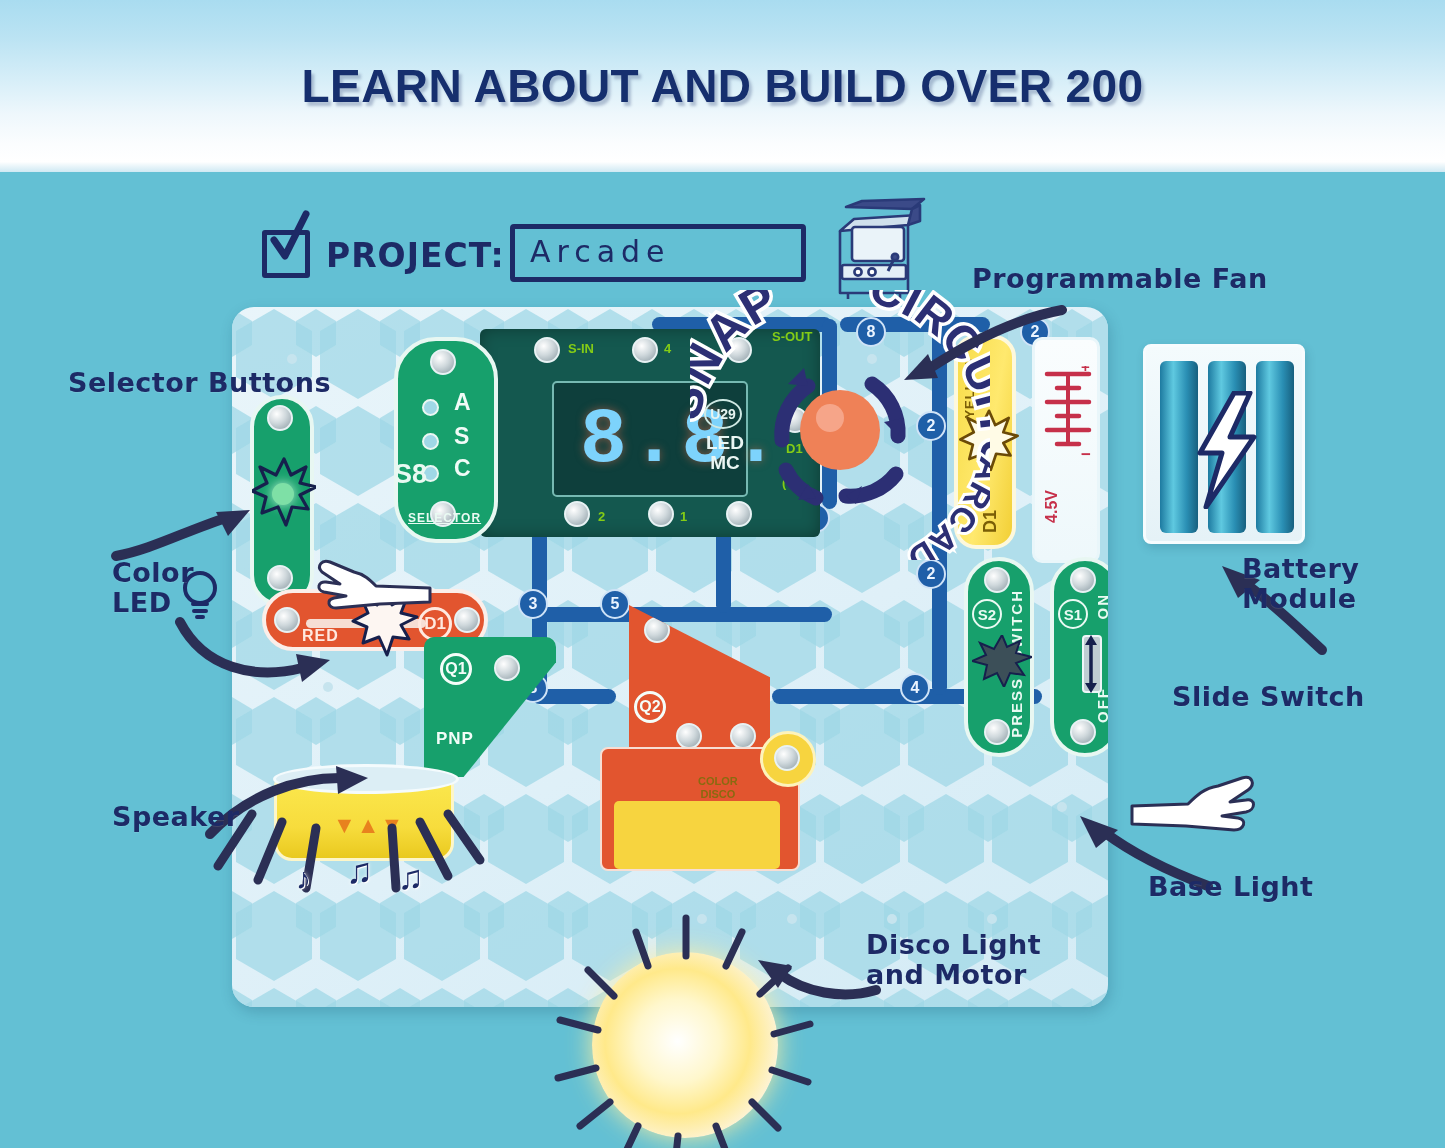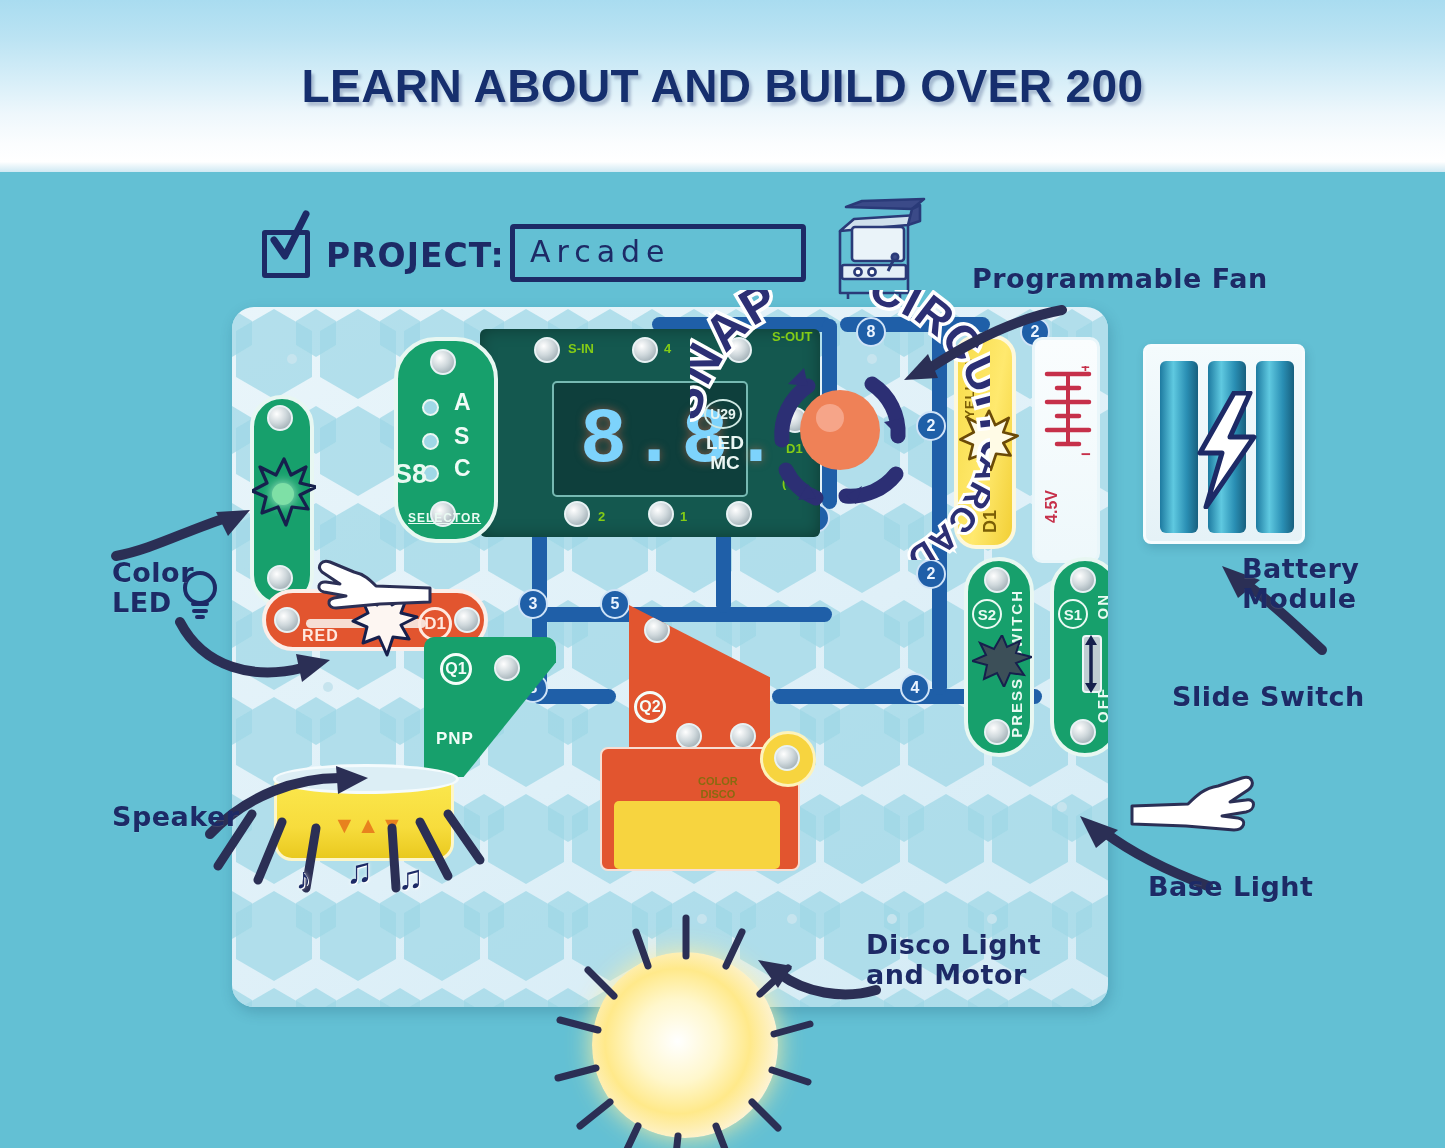--- a/index.html
+++ b/index.html
@@ -652,20 +652,21 @@
     <svg style="position:absolute;left:752px;top:770px;" width="130" height="70" viewBox="0 0 130 70">
       <path d="M124 48 C90 58 52 50 28 32" fill="none" stroke="#2b2f55" stroke-width="10" stroke-linecap="round"></path>
       <polygon points="6 18, 26 46, 40 24" fill="#2b2f55"></polygon>
     </svg>
 
     <svg style="position:absolute;left:178px;top:396px;" width="44" height="54" viewBox="0 0 44 54">
       <circle cx="22" cy="20" r="15" fill="none" stroke="#1d2a66" stroke-width="4"></circle>
       <path d="M15 36 L29 36 M16 43 L28 43 M19 49 L25 49" stroke="#1d2a66" stroke-width="4" stroke-linecap="round"></path>
     </svg>
 
+    <div class="callout" style="left:68px;top:196px;">Selector Buttons</div>
     <div class="callout" style="left:112px;top:386px;">Color
 LED</div>
     <div class="callout" style="left:112px;top:630px;">Speaker</div>
     <div class="callout" style="left:972px;top:92px;">Programmable Fan</div>
     <div class="callout" style="left:1242px;top:382px;">Battery
 Module</div>
     <div class="callout" style="left:1172px;top:510px;">Slide Switch</div>
     <div class="callout" style="left:1148px;top:700px;">Base Light</div>
     <div class="callout" style="left:866px;top:758px;">Disco Light
 and Motor</div>

